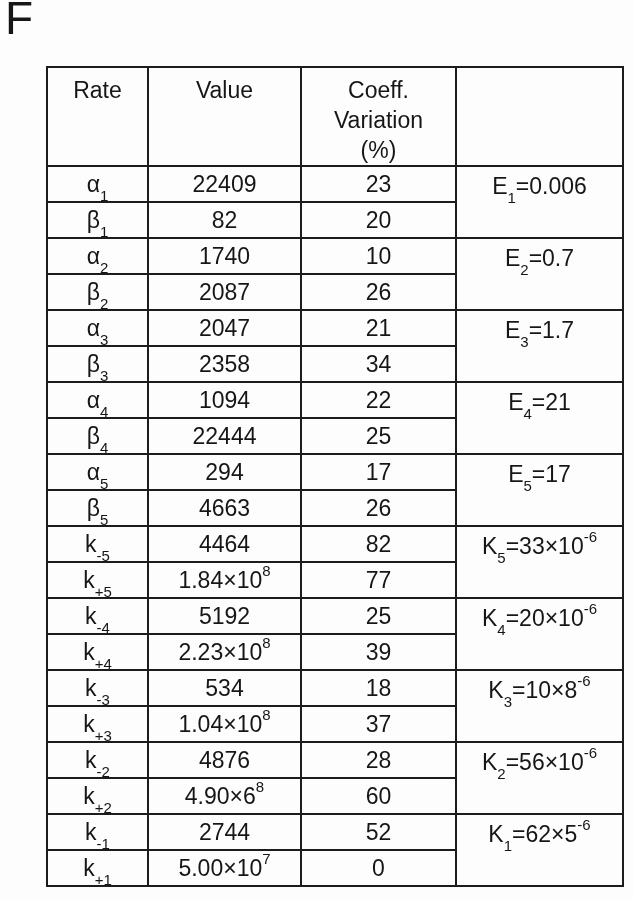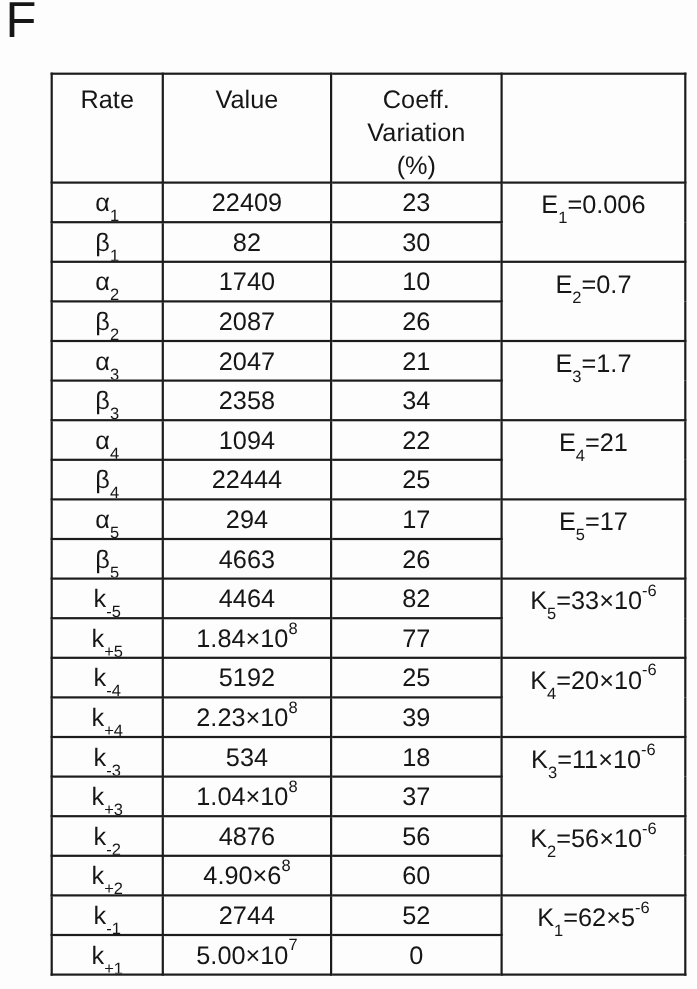--- a/index.html
+++ b/index.html
@@ -77,21 +77,21 @@
   </tr>
   <tr>
     <td class="c1"><span>α</span><sub>1</sub></td>
     <td class="c2"><span>22409</span><sup></sup></td>
     <td class="c3">23</td>
     <td class="c4" rowspan="2"><span>E</span><sub>1</sub><span>=0.006</span><sup></sup></td>
   </tr>
   <tr>
     <td class="c1"><span>β</span><sub>1</sub></td>
     <td class="c2"><span>82</span><sup></sup></td>
-    <td class="c3">30</td>
+    <td class="c3">20</td>
   </tr>
   <tr>
     <td class="c1"><span>α</span><sub>2</sub></td>
     <td class="c2"><span>1740</span><sup></sup></td>
     <td class="c3">10</td>
     <td class="c4" rowspan="2"><span>E</span><sub>2</sub><span>=0.7</span><sup></sup></td>
   </tr>
   <tr>
     <td class="c1"><span>β</span><sub>2</sub></td>
     <td class="c2"><span>2087</span><sup></sup></td>
@@ -149,31 +149,31 @@
   </tr>
   <tr>
     <td class="c1"><span>k</span><sub>+4</sub></td>
     <td class="c2"><span>2.23×10</span><sup>8</sup></td>
     <td class="c3">39</td>
   </tr>
   <tr>
     <td class="c1"><span>k</span><sub>-3</sub></td>
     <td class="c2"><span>534</span><sup></sup></td>
     <td class="c3">18</td>
-    <td class="c4" rowspan="2"><span>K</span><sub>3</sub><span>=11×10</span><sup>-6</sup></td>
+    <td class="c4" rowspan="2"><span>K</span><sub>3</sub><span>=10×8</span><sup>-6</sup></td>
   </tr>
   <tr>
     <td class="c1"><span>k</span><sub>+3</sub></td>
     <td class="c2"><span>1.04×10</span><sup>8</sup></td>
     <td class="c3">37</td>
   </tr>
   <tr>
     <td class="c1"><span>k</span><sub>-2</sub></td>
     <td class="c2"><span>4876</span><sup></sup></td>
-    <td class="c3">56</td>
+    <td class="c3">28</td>
     <td class="c4" rowspan="2"><span>K</span><sub>2</sub><span>=56×10</span><sup>-6</sup></td>
   </tr>
   <tr>
     <td class="c1"><span>k</span><sub>+2</sub></td>
     <td class="c2"><span>4.90×6</span><sup>8</sup></td>
     <td class="c3">60</td>
   </tr>
   <tr>
     <td class="c1"><span>k</span><sub>-1</sub></td>
     <td class="c2"><span>2744</span><sup></sup></td>

